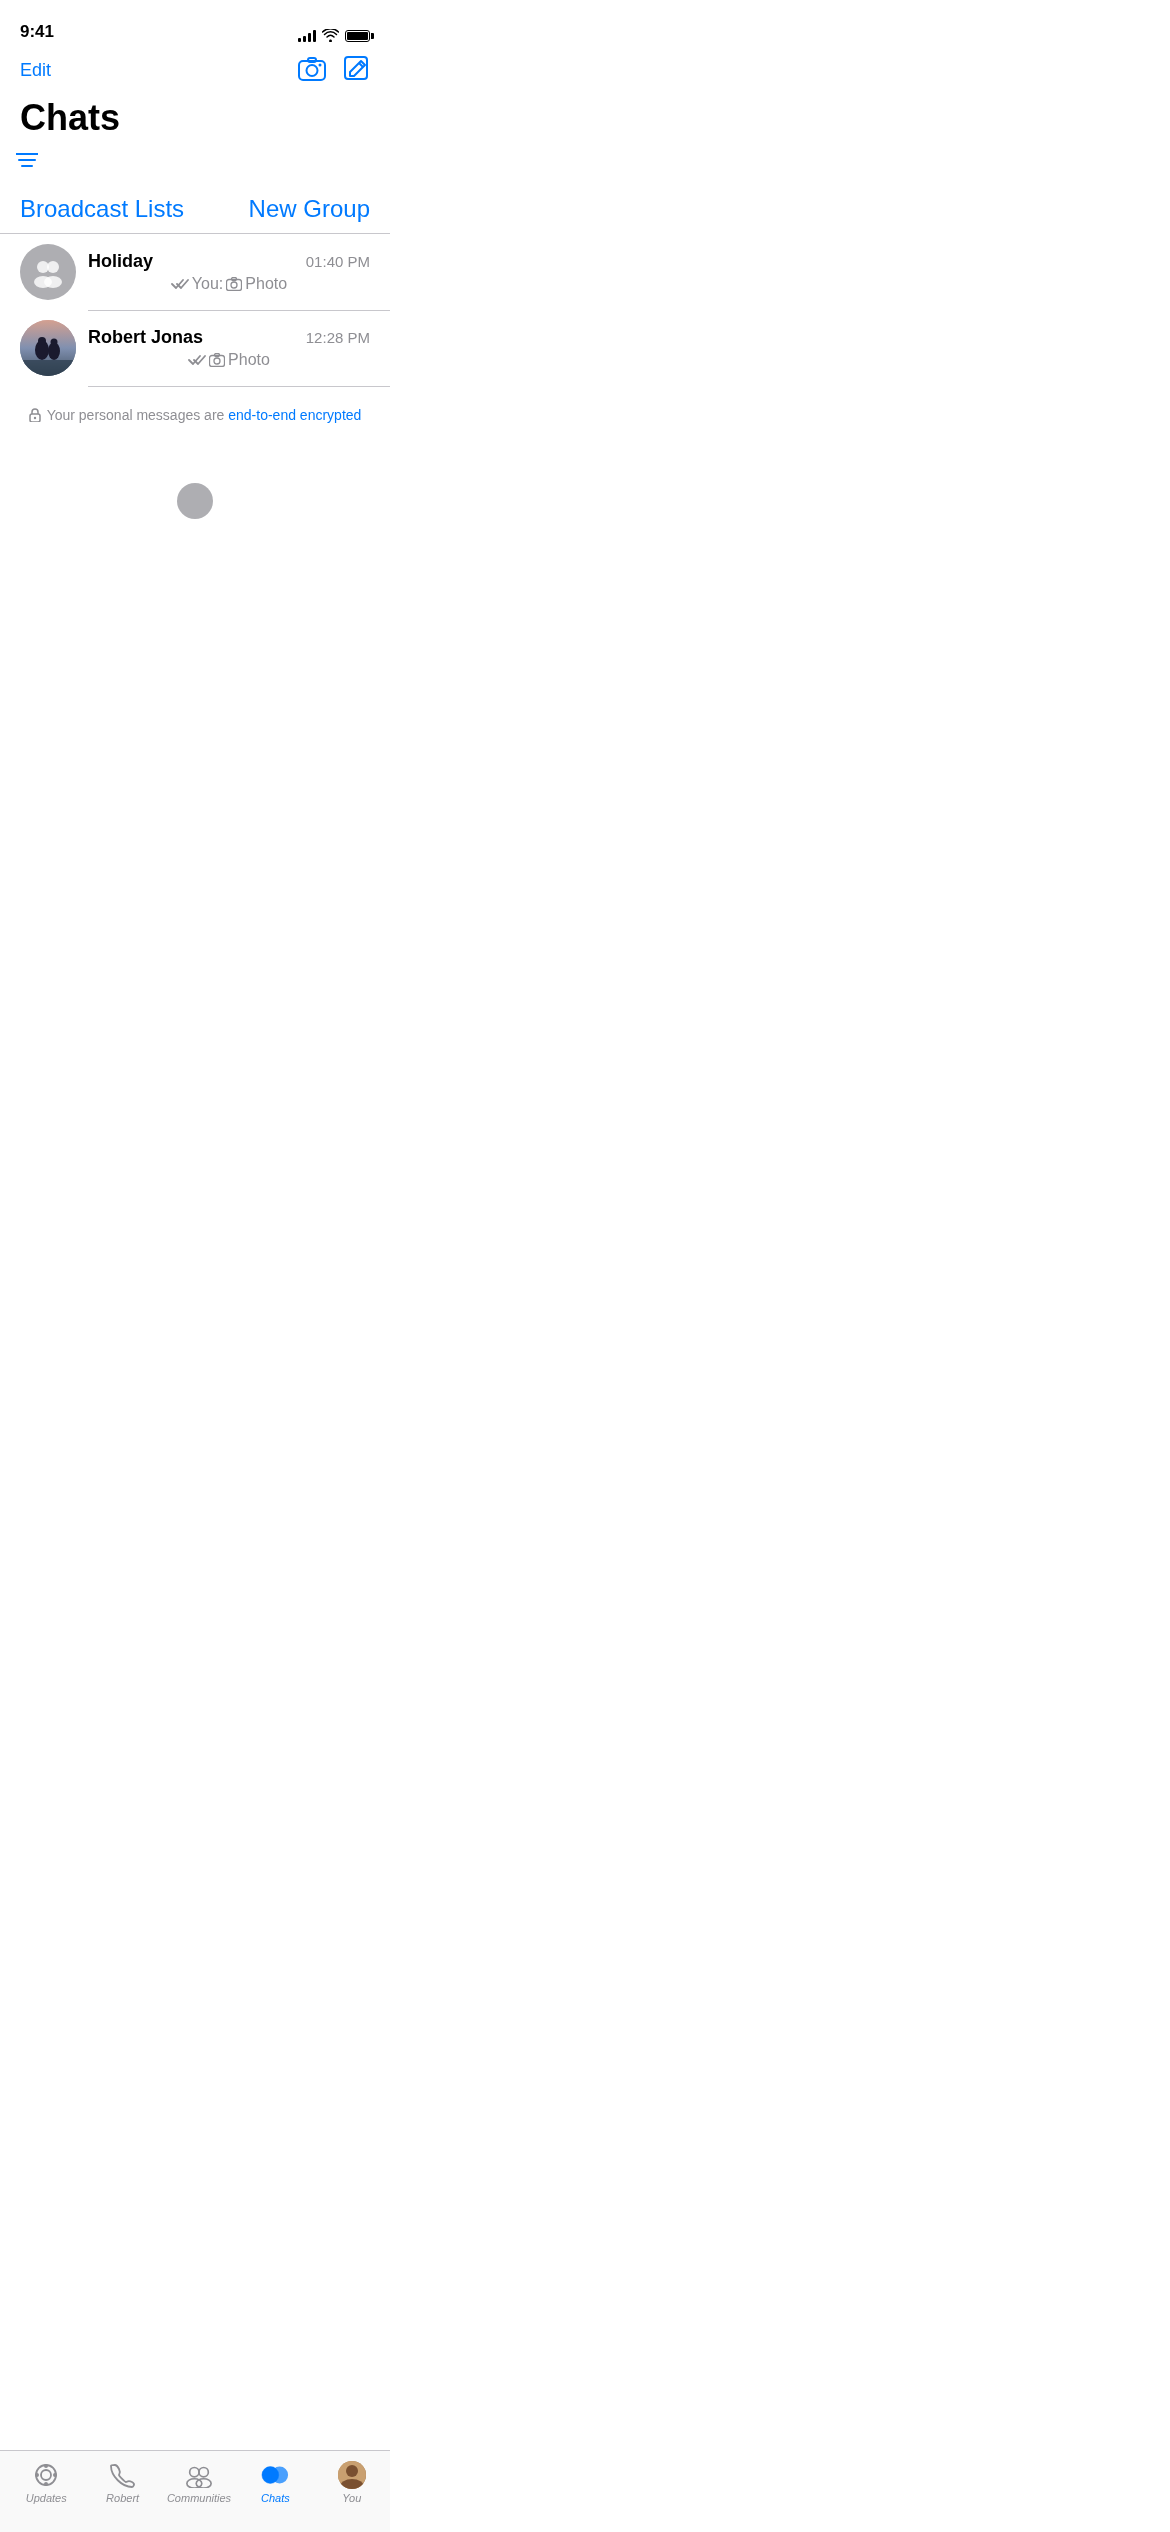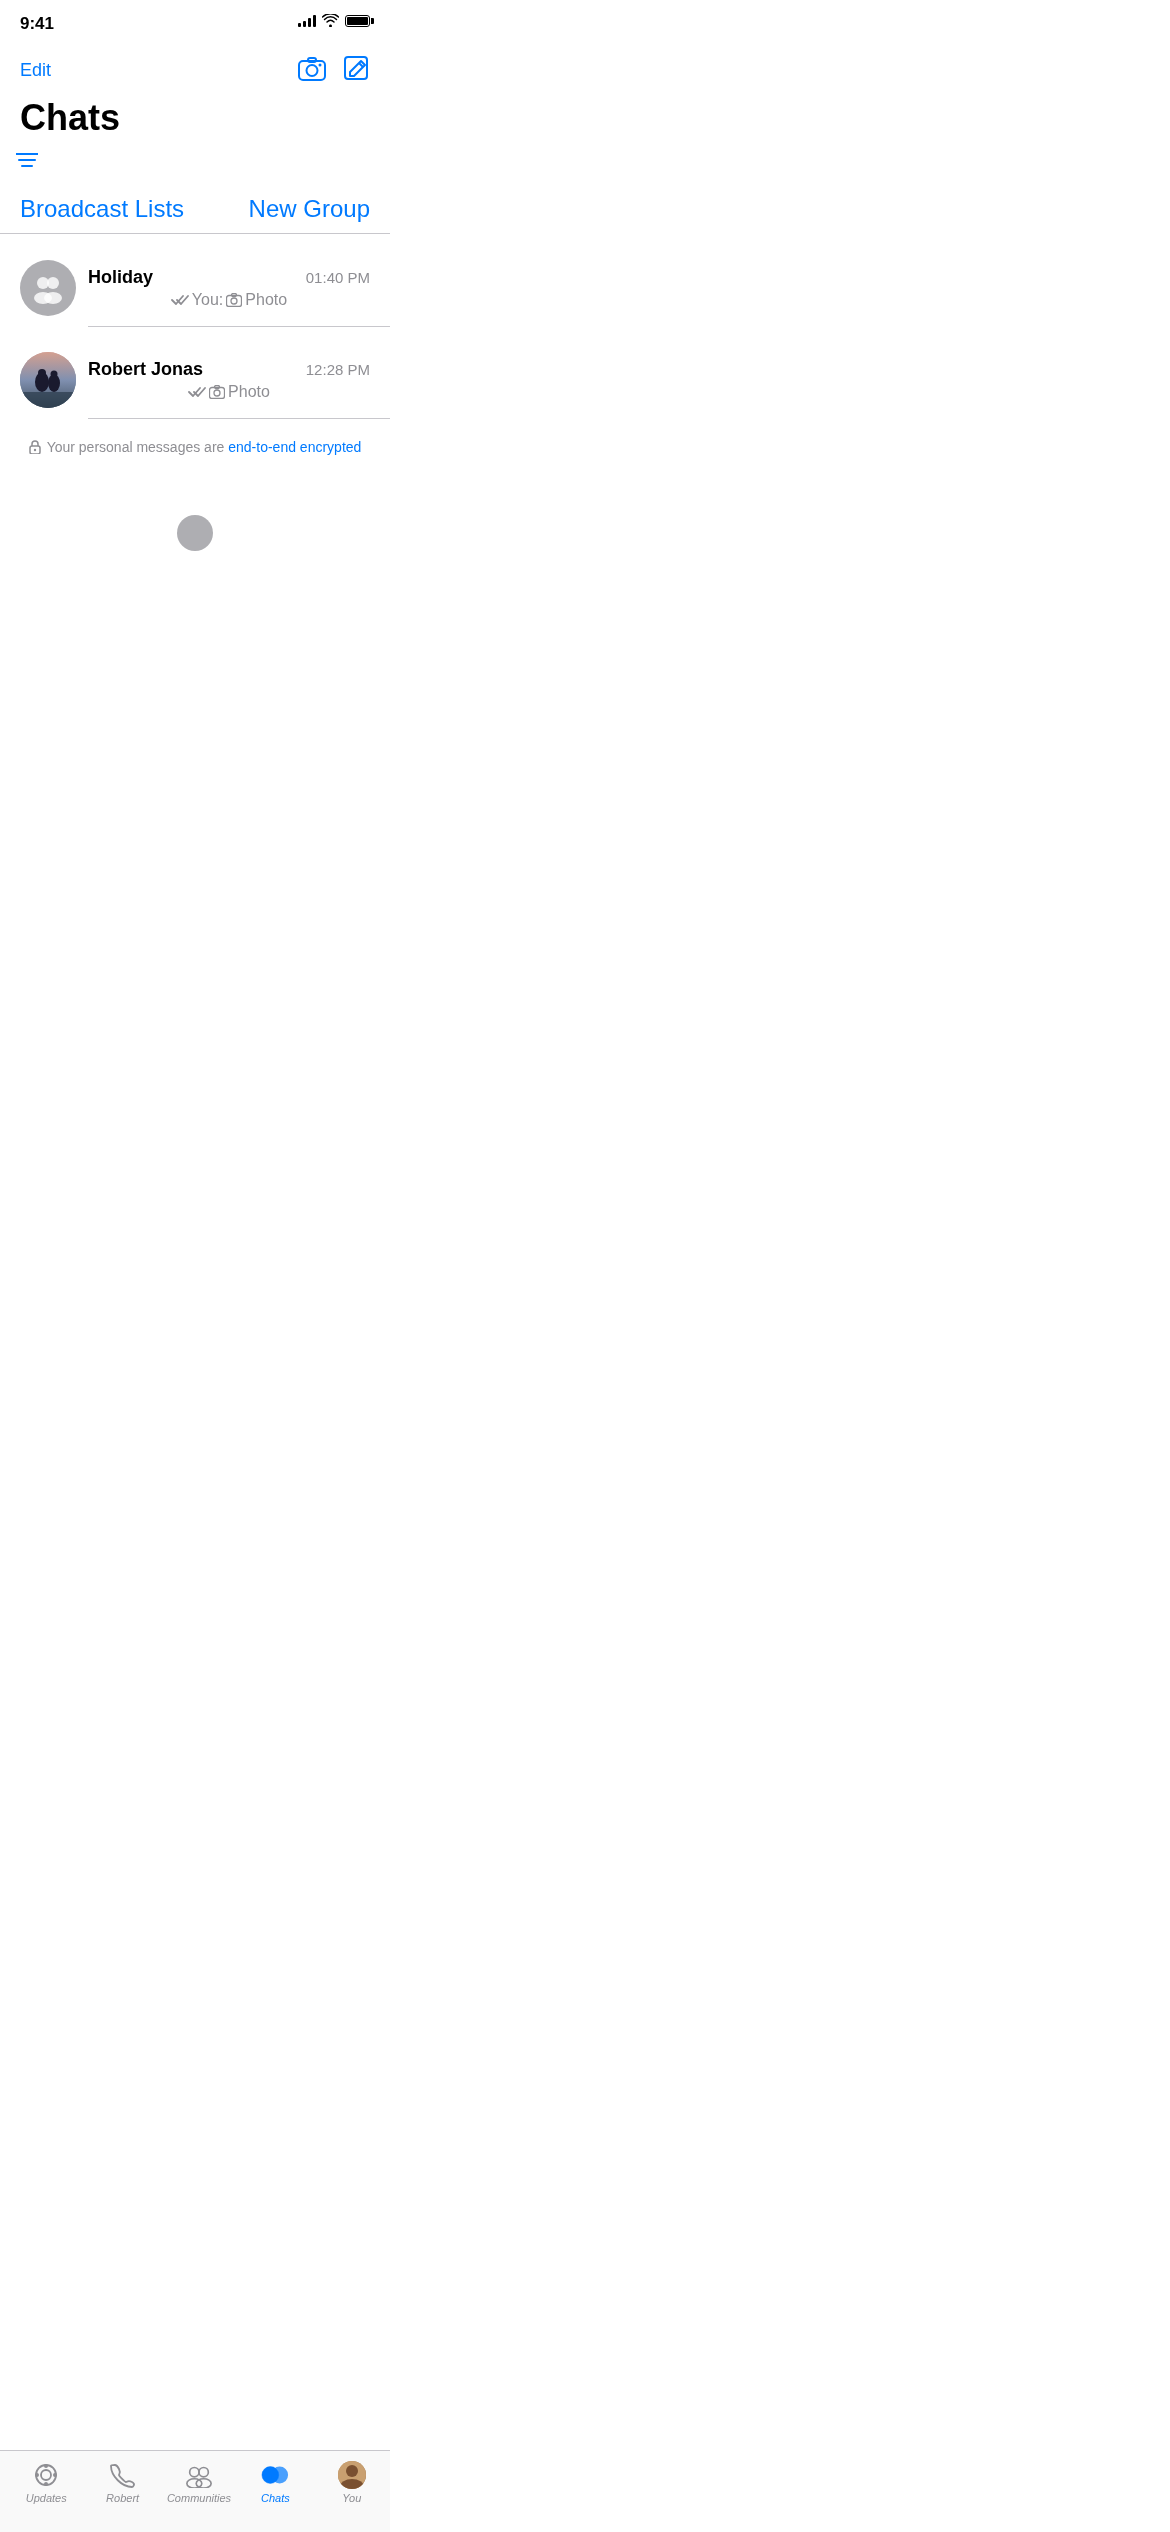--- a/index.html
+++ b/index.html
@@ -10,21 +10,21 @@
       width: 390px;
       min-height: 844px;
       overflow-x: hidden;
       position: relative;
     }
 
     
     .status-bar {
       display: flex;
       justify-content: space-between;
-      align-items: flex-start;
+      align-items: flex-end;
       padding: 14px 20px 8px 20px;
       height: 50px;
     }
     .status-time {
       font-size: 17px;
       font-weight: 600;
       color: #000;
     }
     .status-icons {
       display: flex;
@@ -161,21 +161,20 @@
     
     .chat-list {
       padding: 0;
     }
     .chat-item {
       display: flex;
       align-items: center;
       padding: 10px 20px;
       gap: 12px;
       cursor: pointer;
-      margin-top: 16px;
     }
     .chat-avatar {
       width: 56px;
       height: 56px;
       border-radius: 50%;
       flex-shrink: 0;
       overflow: hidden;
       position: relative;
     }
     .avatar-group {

